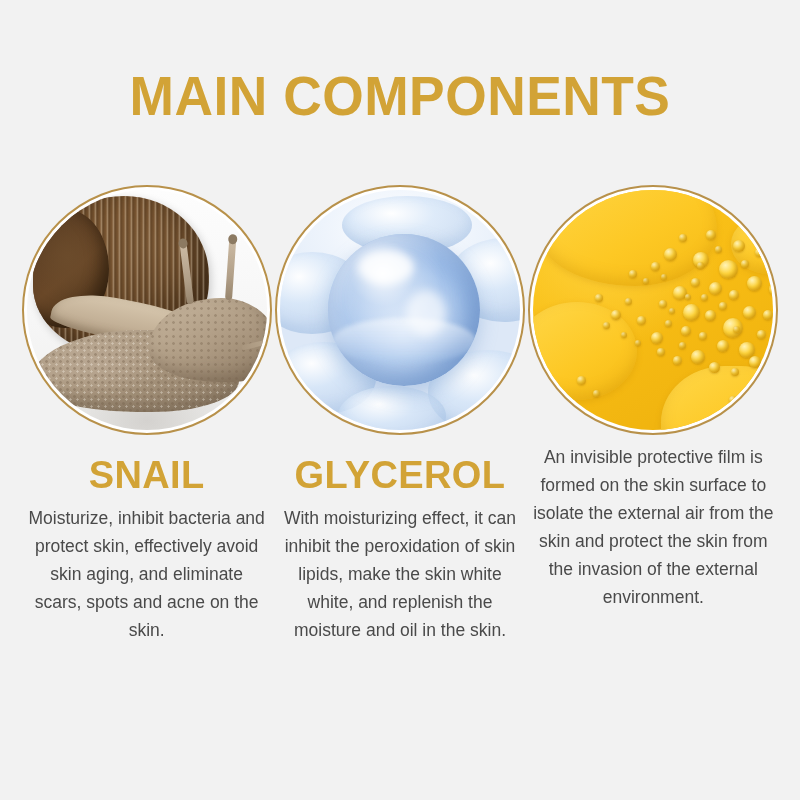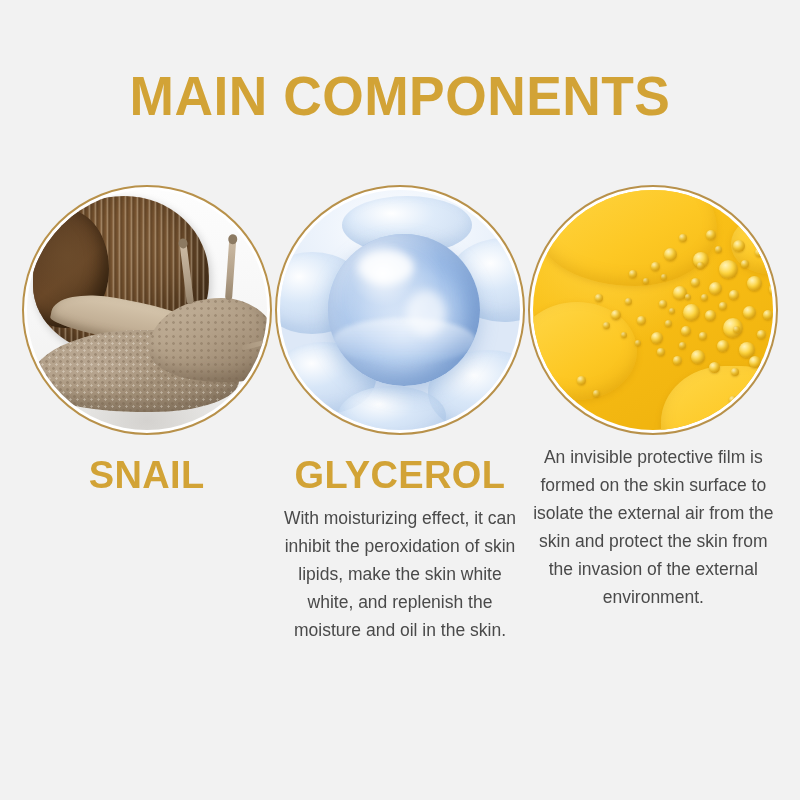--- a/index.html
+++ b/index.html
@@ -307,20 +307,21 @@
           <div class="shell"></div>
           <div class="shell-rim"></div>
           <div class="snail-foot"></div>
           <div class="snail-head"></div>
           <div class="feeler"></div>
           <div class="tentacle t1"></div>
           <div class="tentacle t2"></div>
         </div>
       </div>
       <div class="item-title">SNAIL</div>
+      <div class="item-desc">Moisturize, inhibit bacteria and protect skin, effectively avoid skin aging, and eliminate scars, spots and acne on the skin.</div>
     </div>
 
     <div class="column">
       <div class="medallion">
         <div class="art art-sphere">
           <div class="bg-blob b6"></div>
           <div class="bg-blob b1"></div>
           <div class="bg-blob b2"></div>
           <div class="bg-blob b3"></div>
           <div class="bg-blob b4"></div>

